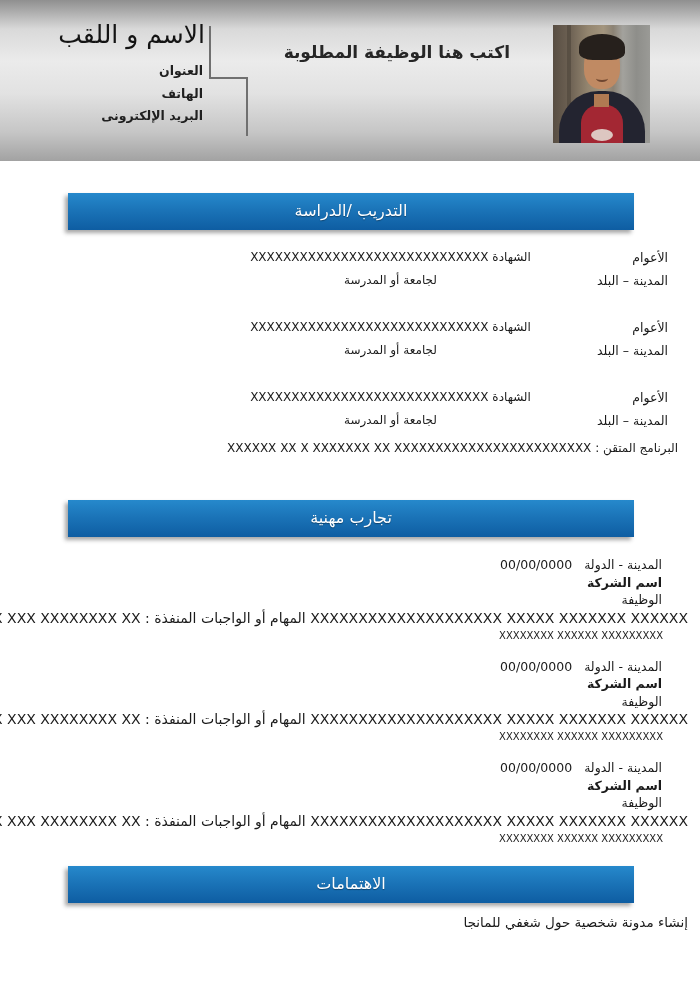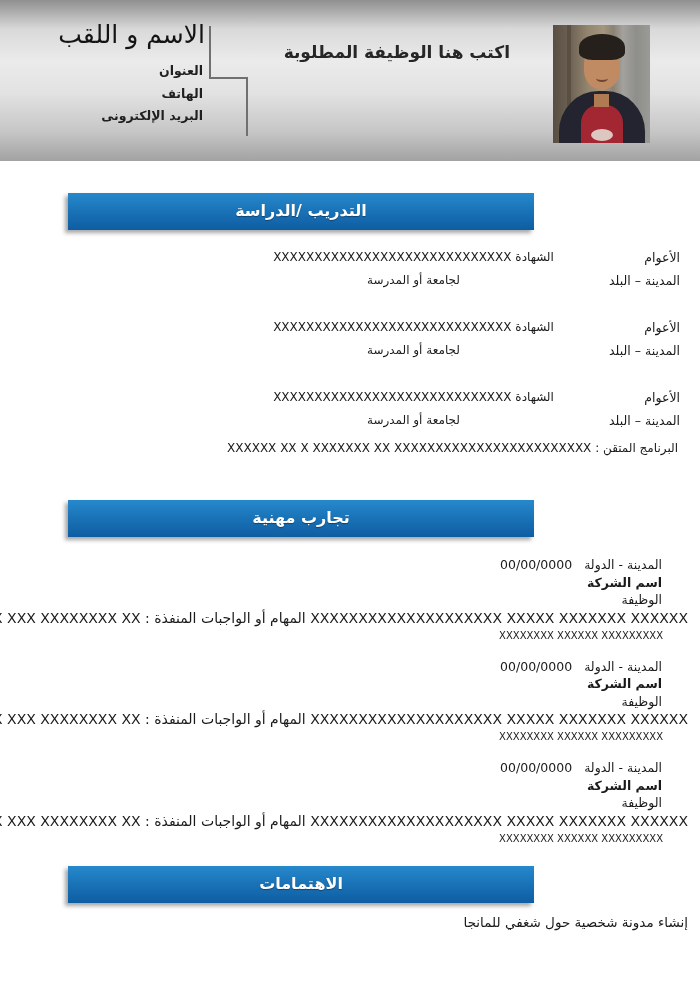--- a/index.html
+++ b/index.html
@@ -31,31 +31,31 @@
            border-radius:50%;opacity:.85;}
   .ph-neck{position:absolute;bottom:36px;left:41px;width:15px;height:13px;background:#b07a52;}
   .ph-face{position:absolute;top:18px;left:31px;width:36px;height:46px;background:#c08a63;
            border-radius:46% 46% 42% 42%;}
   .ph-hair{position:absolute;top:9px;left:26px;width:46px;height:26px;background:#26201c;
            border-radius:50% 50% 30% 30%;}
   .ph-smile{position:absolute;top:50px;left:43px;width:12px;height:5px;border-bottom:2px solid #6e4630;
             border-radius:0 0 50% 50%;}
 
   
-  .sec-bar{position:absolute;left:68px;width:466px;height:37px;text-align:center;line-height:36px;
-           color:#fff;font-weight:bold;font-size:16px;
+  .sec-bar{position:absolute;left:68px;width:566px;height:37px;text-align:center;line-height:36px;
+           color:#fff;font-weight:normal;font-size:16px;
            background:linear-gradient(180deg,#2689cc 0%,#1b74b8 45%,#0e5da2 100%);
            box-shadow:-3px 3px 4px rgba(60,60,60,.45);text-shadow:0 1px 1px rgba(0,0,0,.35);}
   .bar-education{top:193px;} .bar-experience{top:500px;} .bar-interests{top:866px;}
 
   
   .edu-list{position:absolute;top:246px;right:10px;left:10px;}
   .edu-entry{display:flex;margin-bottom:24px;line-height:23px;}
-  .edu-right{width:100px;margin-right:10px;text-align:right;font-size:12.5px;white-space:nowrap;}
-  .edu-mid{width:285px;margin-right:24px;text-align:center;font-size:12px;white-space:nowrap;}
+  .edu-right{width:100px;margin-right:22px;text-align:right;font-size:12.5px;white-space:nowrap;}
+  .edu-mid{width:285px;margin-right:35px;text-align:center;font-size:12px;white-space:nowrap;}
   .program-line{position:absolute;top:441px;right:22px;font-size:12px;white-space:nowrap;text-align:left;}
 
   
   .exp-list{position:absolute;top:556px;right:10px;left:10px;}
   .exp-entry{margin-bottom:13px;}
   .exp-head{padding-right:28px;font-size:12.5px;line-height:17.5px;}
   .exp-dateline{display:flex;gap:12px;align-items:baseline;}
   .exp-company{font-weight:bold;}
   .exp-task1{font-size:14px;line-height:18px;text-align:right;white-space:nowrap;padding-right:2px;}
   .exp-task2{font-size:10px;line-height:18px;text-align:right;padding-right:27px;white-space:nowrap;}

